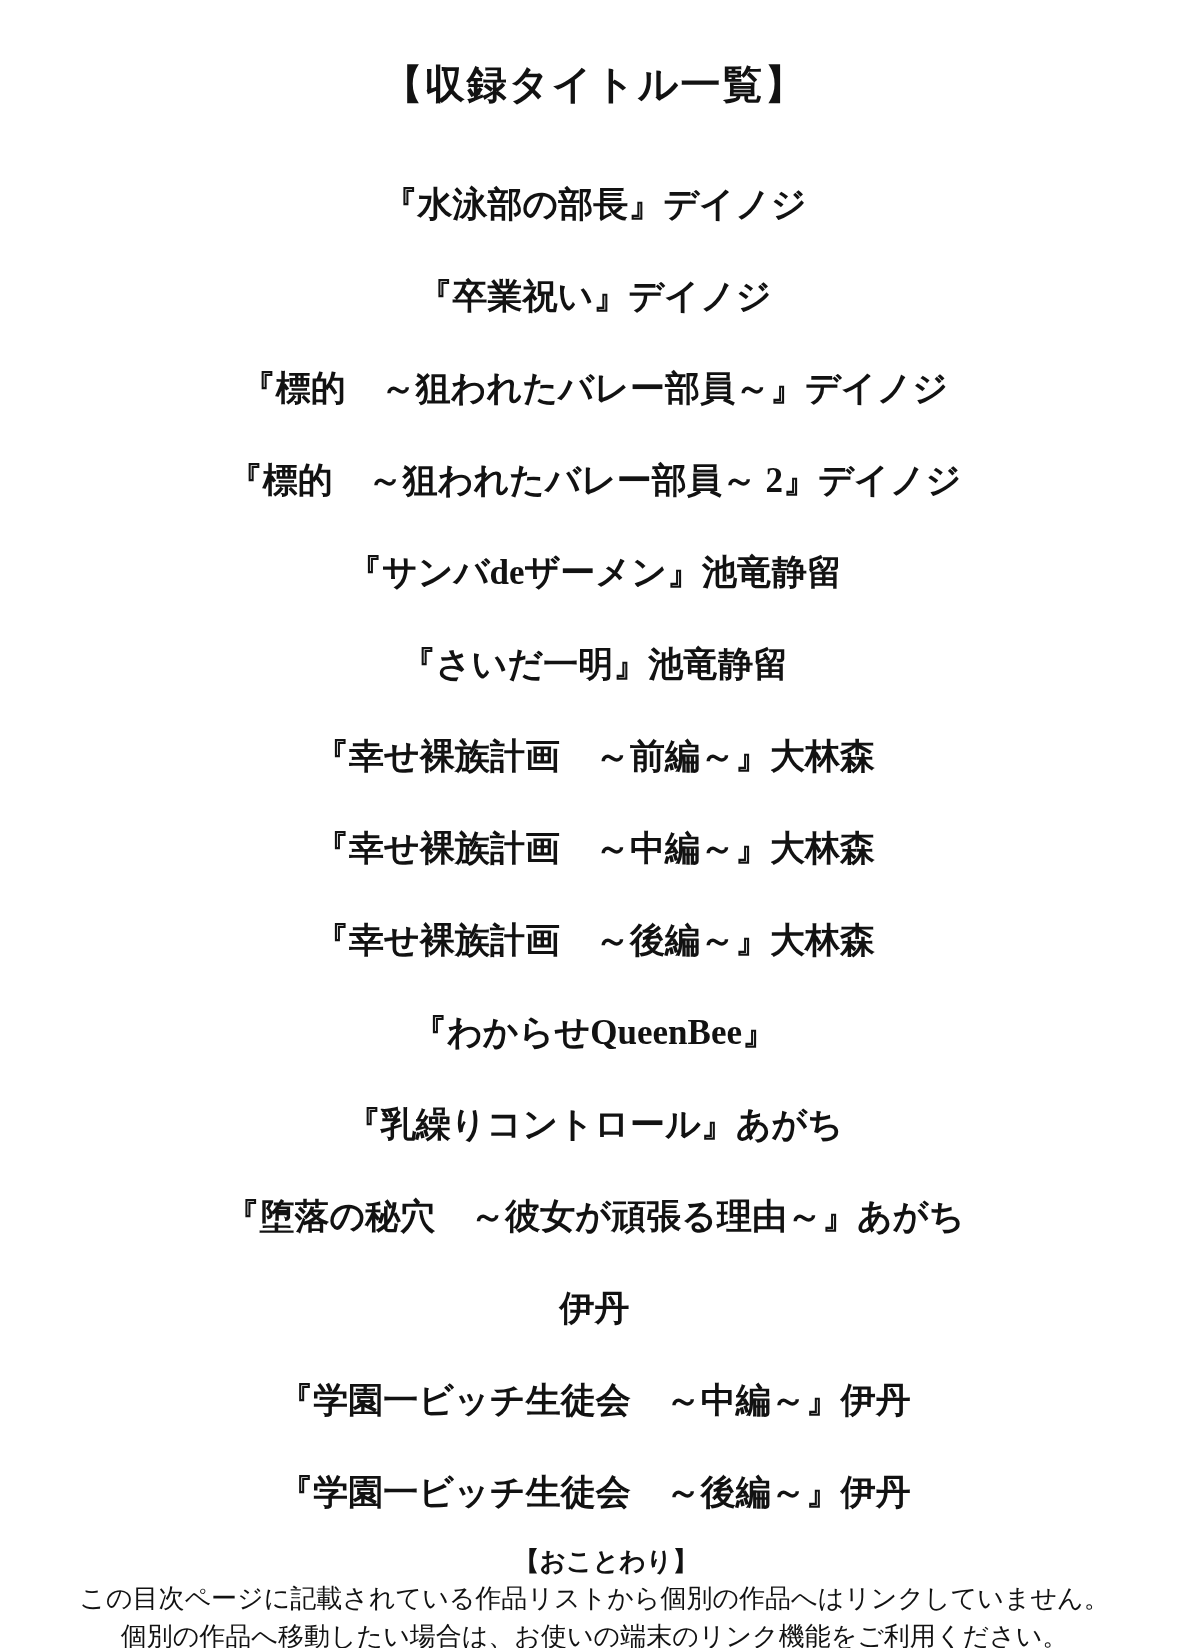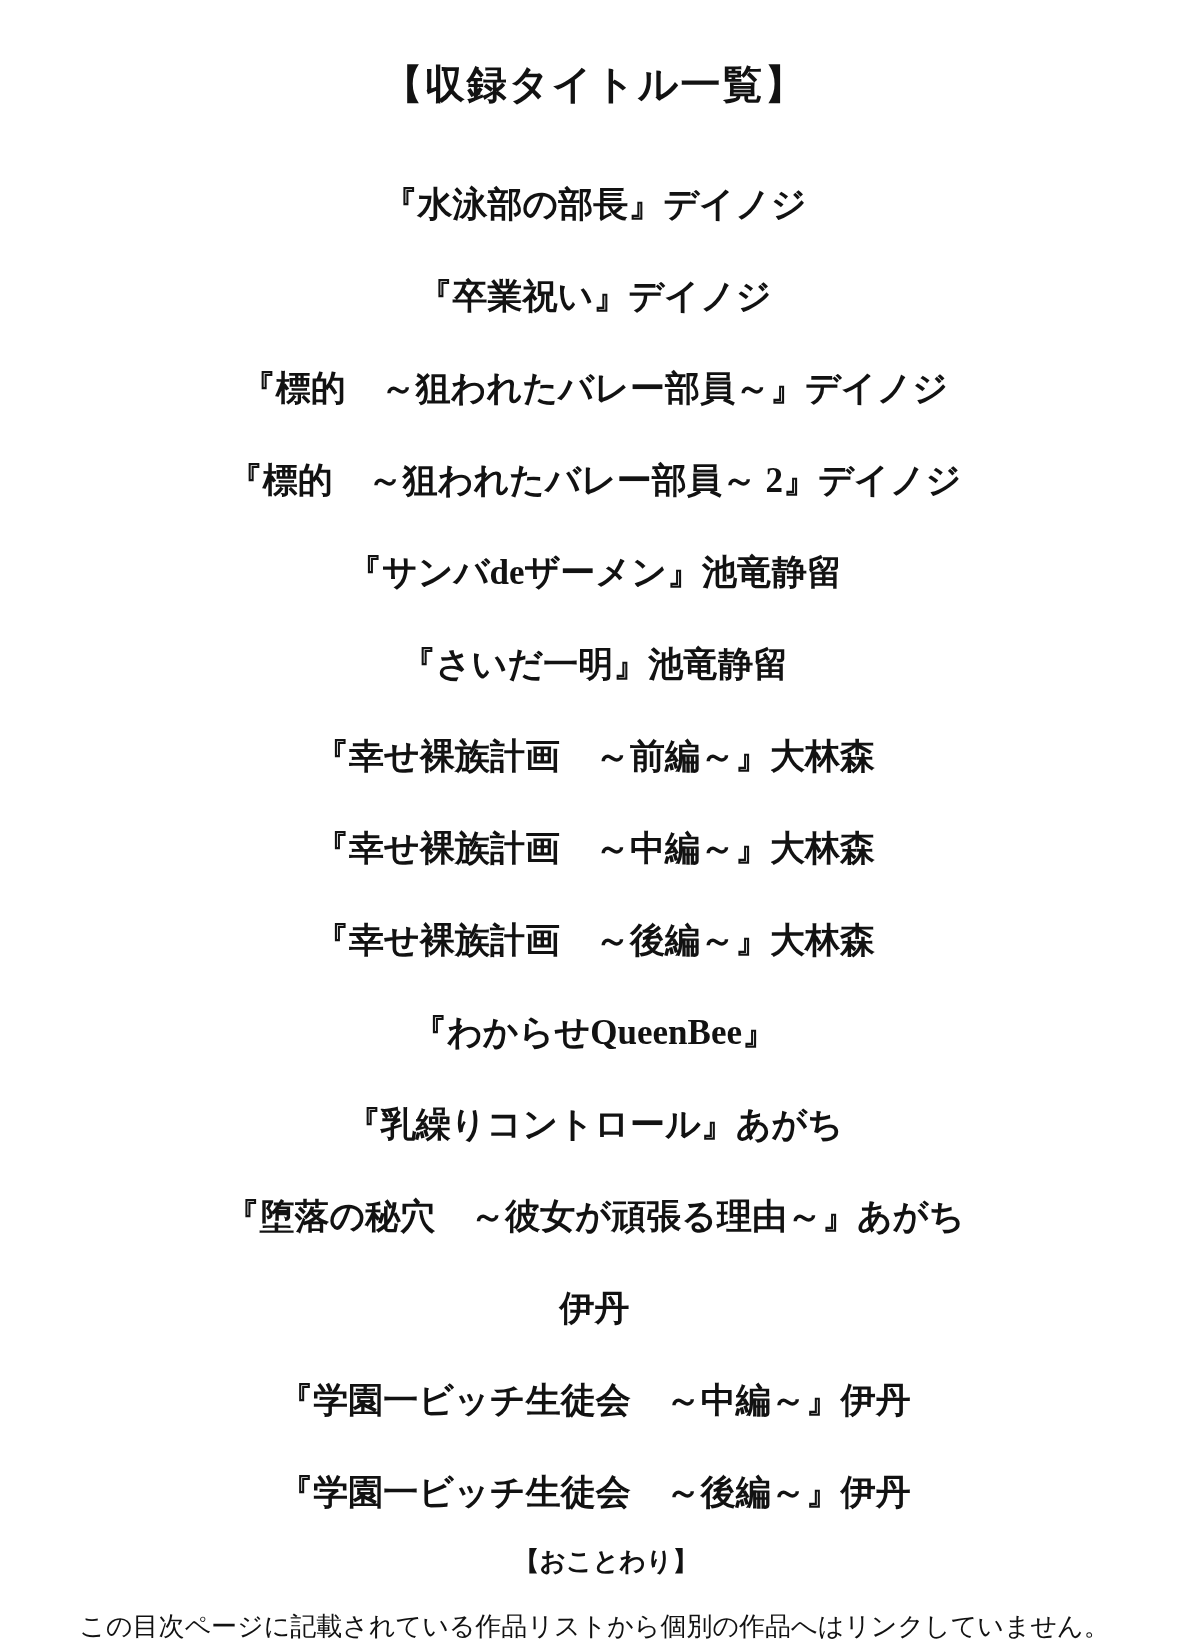--- a/index.html
+++ b/index.html
@@ -66,21 +66,20 @@
     white-space: nowrap;
     text-align: center;
     margin-left: 23px;
   }
   .notice-line {
     font-size: 26px;
     font-weight: 500;
     line-height: 38px;
     white-space: nowrap;
     text-align: center;
-    margin-top: 28px;
   }
 </style>
 </head>
 <body>
 
 <div class="page">
 
   <h1 class="doc-title">【収録タイトル一覧】</h1>
 
   <div class="entries">

